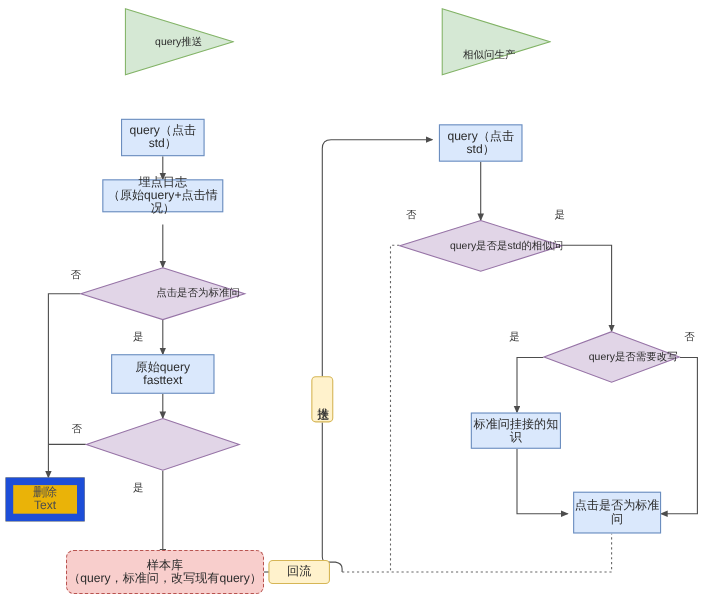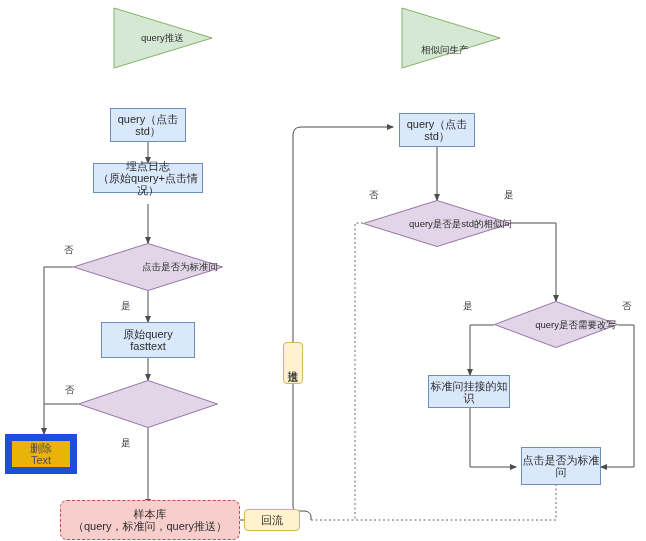--- a/index.html
+++ b/index.html
@@ -190,21 +190,21 @@
   <div class="diamond-wrap" style="left:78px; top:380px; width:140px; height:48px;">
     <svg width="140" height="48" viewBox="0 0 140 48" xmlns="http://www.w3.org/2000/svg">
       <polygon points="70,0.5 139.5,24 70,47.5 0.5,24" fill="#e1d5e7" stroke="#9673a6" stroke-width="1"></polygon>
     </svg>
   </div>
 
   <div class="node box-gray" style="left:5px; top:434px; width:72px; height:40px;">删除
 Text</div>
 
   <div class="node box-red-dashed" style="left:60px; top:500px; width:180px; height:40px;">样本库
-（query，标准问，query推送）</div>
+（query，标准问，改写现有query）</div>
 
   <div class="node box-yellow vertical-text" style="left:283px; top:342px; width:20px; height:42px;">推送</div>
 
   <div class="node box-yellow" style="left:244px; top:509px; width:56px; height:22px;">回流</div>
 
   <div class="node box-blue" style="left:399px; top:113px; width:76px; height:34px;">query（点击std）</div>
 
   <div class="diamond-wrap" style="left:363px; top:200px; width:148px; height:47px;">
     <svg width="148" height="47" viewBox="0 0 148 47" xmlns="http://www.w3.org/2000/svg">
       <polygon points="74,0.5 147.5,23.5 74,46.5 0.5,23.5" fill="#e1d5e7" stroke="#9673a6" stroke-width="1"></polygon>

